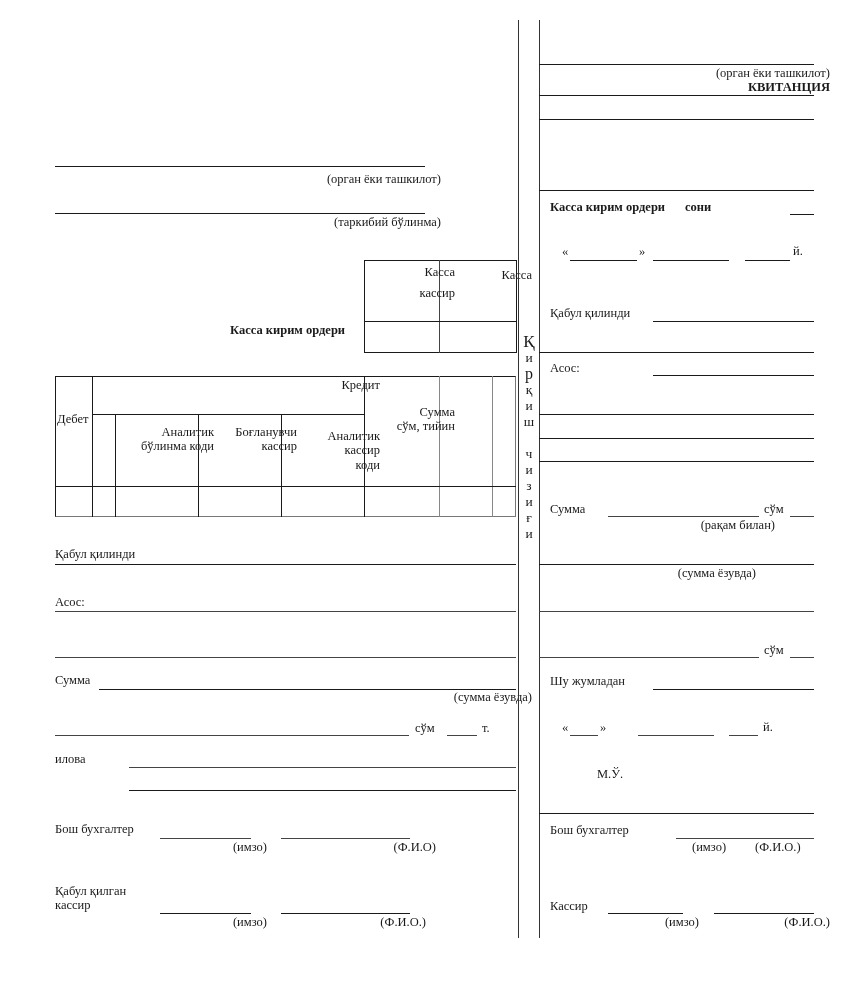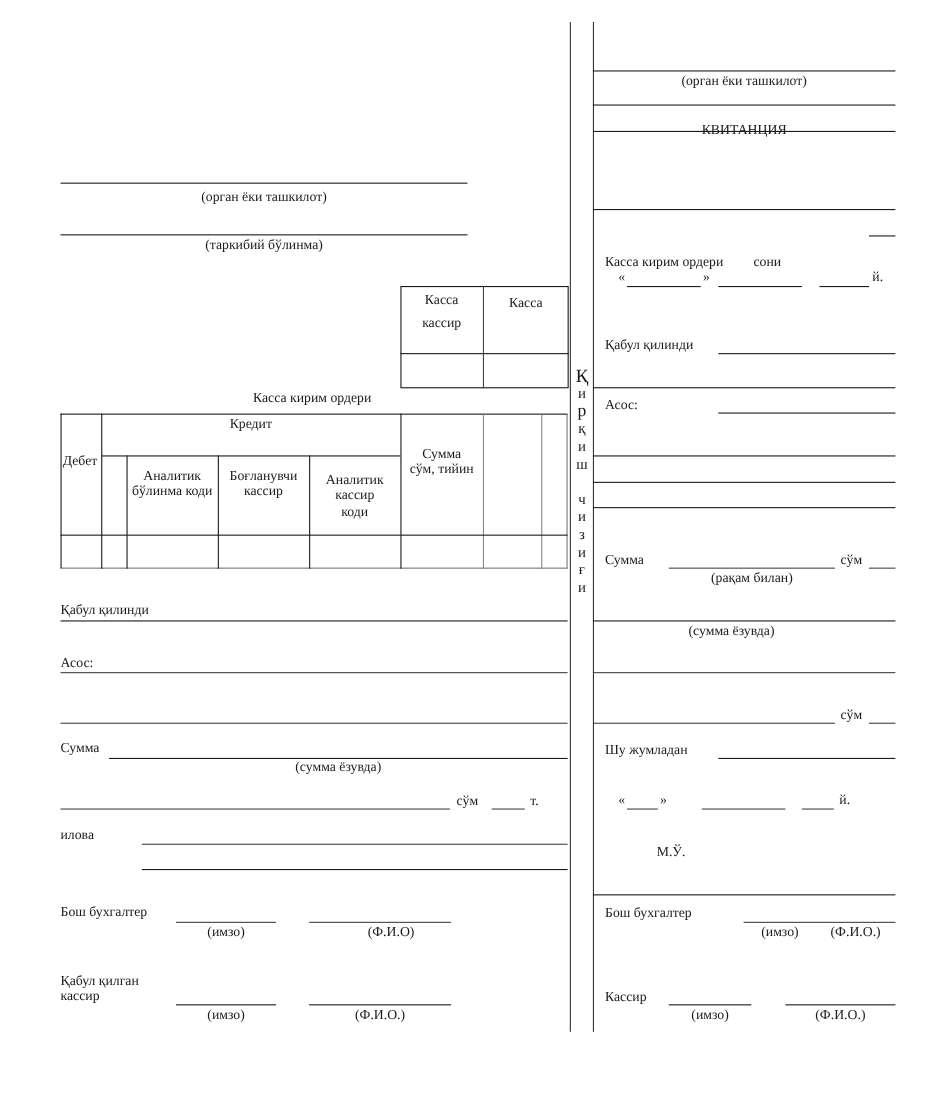--- a/index.html
+++ b/index.html
@@ -2,22 +2,22 @@
 <html><head>
 <meta charset="utf-8">
 <style>
   html, body { margin:0; padding:0; background:#ffffff; }
   body { width:853px; height:994px; position:relative; overflow:hidden;
          font-family:"Liberation Serif", "DejaVu Serif", serif; color:#1a1a1a; font-size:12.5px; }
   .hl { position:absolute; height:0; border-top:1.5px solid #1a1a1a; }
   .hl.thin { border-top:1px solid #444; }
   .vl { position:absolute; width:0; border-left:1.2px solid #333; }
   .t { position:absolute; white-space:nowrap; line-height:1.15; }
-  .c { text-align:center; }
-  .b { font-weight:normal;margin-top:31px; }
+  .c { text-align:right;padding-left:16px; }
+  .b { font-weight:bold; }
   .cell { position:absolute; box-sizing:border-box; }
   .vert { position:absolute; left:518px; width:22px; text-align:center; font-size:13.5px; }
   .vert span { display:block; height:16px; line-height:16px; }
 </style>
 </head>
 <body>
 
 <div>
 
   <div class="hl" style="left:55px;top:166px;width:370px;"></div>

